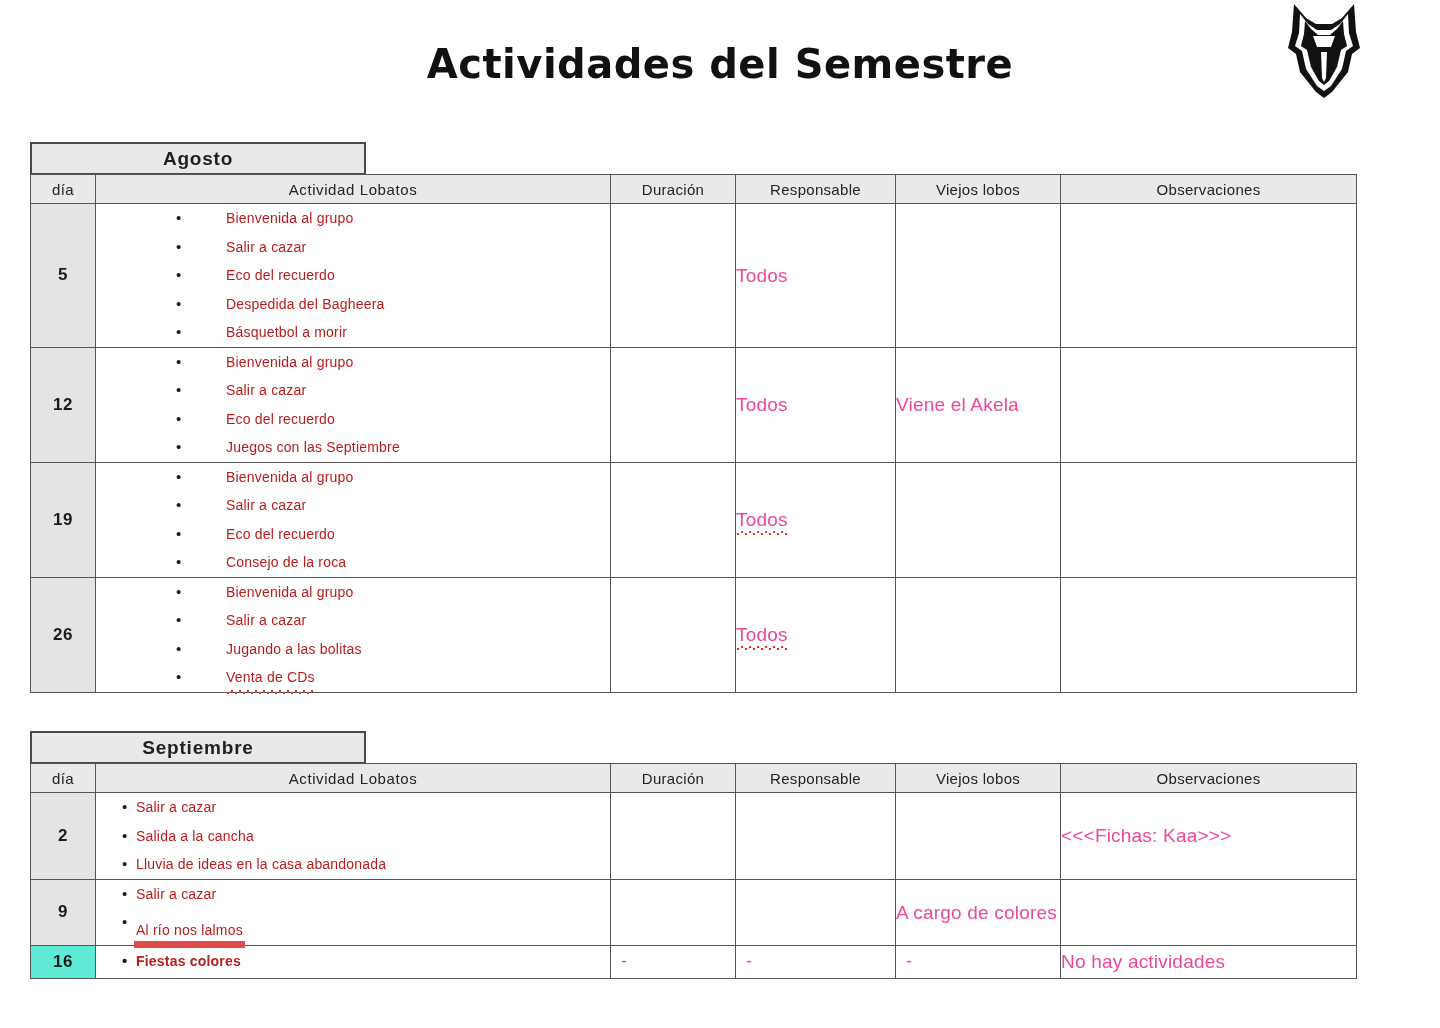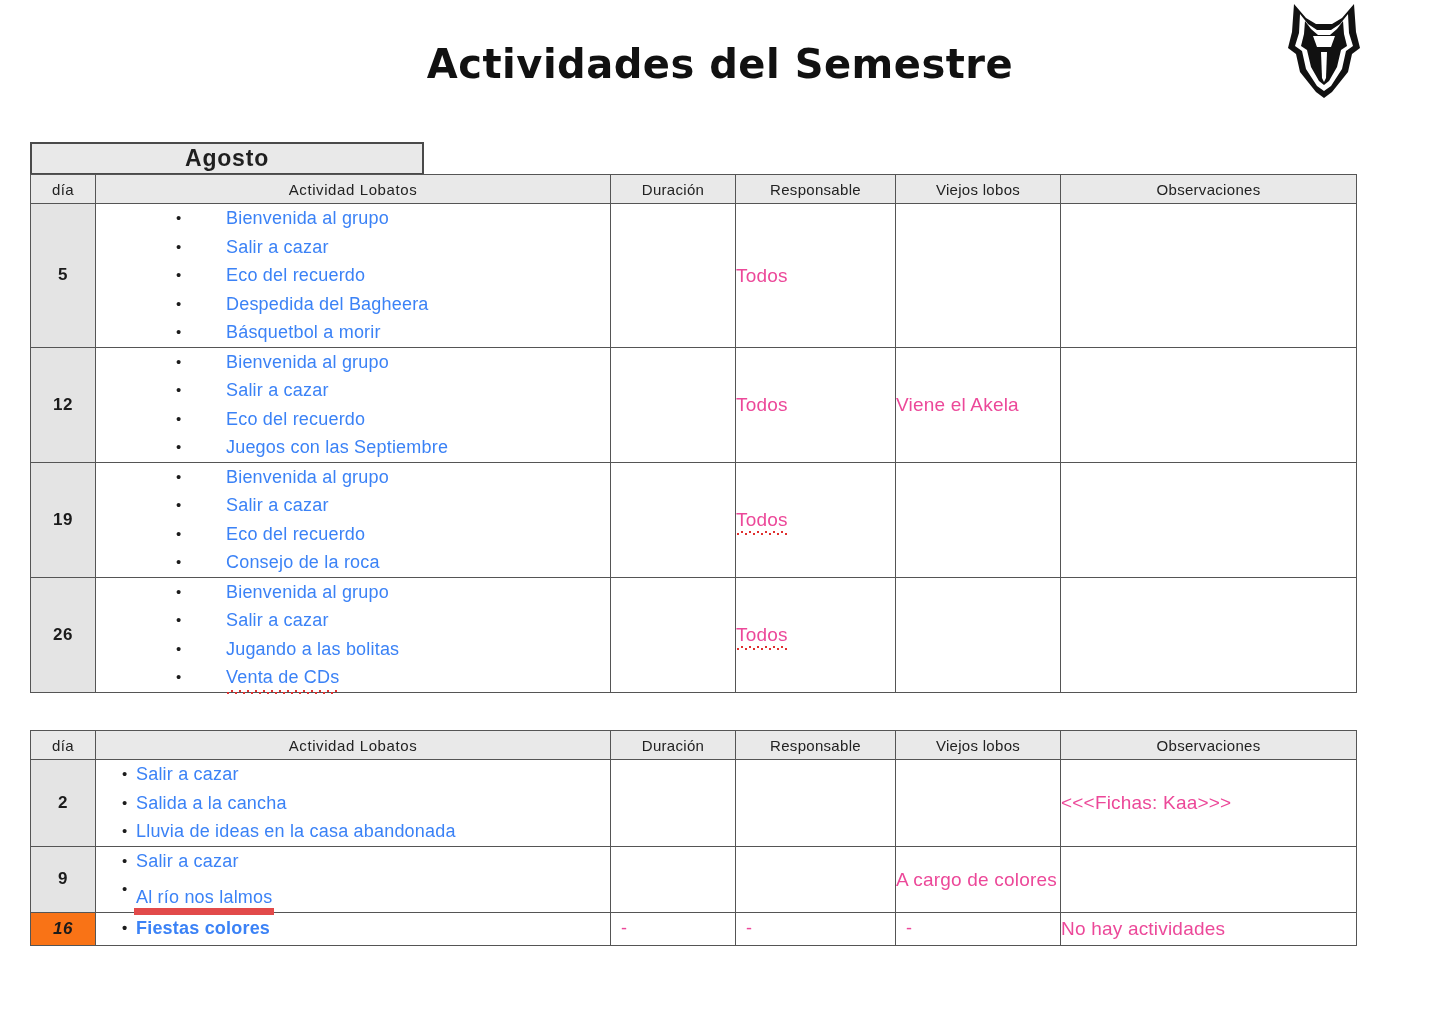--- a/index.html
+++ b/index.html
@@ -39,31 +39,31 @@
     height: 98px;
   }
   .logo svg { display: block; width: 100%; height: 100%; }
 
   
   .month-section { position: absolute; left: 30px; width: 1326px; }
   #section-agosto { top: 142px; }
   #section-septiembre { top: 731px; }
 
   .month-tab {
-    width: 394px;
+    width: 336px;
     height: 33px;
     box-sizing: border-box;
     background: #e9e9e9;
     border: 2px solid #4a4a4a;
     border-bottom: 2px solid #4a4a4a;
     display: flex;
     align-items: center;
     justify-content: center;
     font-family: "Liberation Sans", sans-serif;
-    font-size: 23px;
+    font-size: 19px;
     font-weight: 600;
     color: #1f1f1f;
     letter-spacing: 0.8px;
   }
 
   table.sched {
     border-collapse: collapse;
     table-layout: fixed;
     width: 1326px;
     margin-top: -1px;
@@ -97,30 +97,30 @@
 
   
   td.dia {
     background: #e4e4e4;
     text-align: center;
     font-size: 17px;
     font-weight: 600;
     color: #1b1b1b;
     letter-spacing: 0.5px;
   }
-  td.dia.plain { background: #f97316; font-style: italic; }
+  td.dia.plain { background: #5eead4; }
 
   
   td.act { padding: 6px 0 6px 0; }
   ul.acts { list-style: none; margin: 0; padding: 0; }
   ul.acts li {
     position: relative;
-    font-size: 18px;
+    font-size: 14px;
     line-height: 28.5px;
-    color: #3b82f6;
+    color: #b91c1c;
     letter-spacing: 0.2px;
     white-space: nowrap;
   }
   
   .gap-wide li { padding-left: 130px; }
   .gap-wide li::before {
     content: "\2022";
     position: absolute;
     left: 80px;
     font-size: 15px;
@@ -282,20 +282,21 @@
         <td class="txt"></td>
         <td class="txt"><span class="squiggle">Todos</span></td>
         <td class="txt"></td>
         <td class="txt"></td>
       </tr>
     </tbody>
   </table>
 </div>
 
 <div class="month-section" id="section-septiembre">
+  <div class="month-tab">Septiembre</div>
   <table class="sched">
     <colgroup>
       <col class="c-dia">
         <col class="c-act">
         <col class="c-dur">
       <col class="c-resp">
         <col class="c-viejo">
         <col class="c-obs">
     </colgroup>
     <thead>

